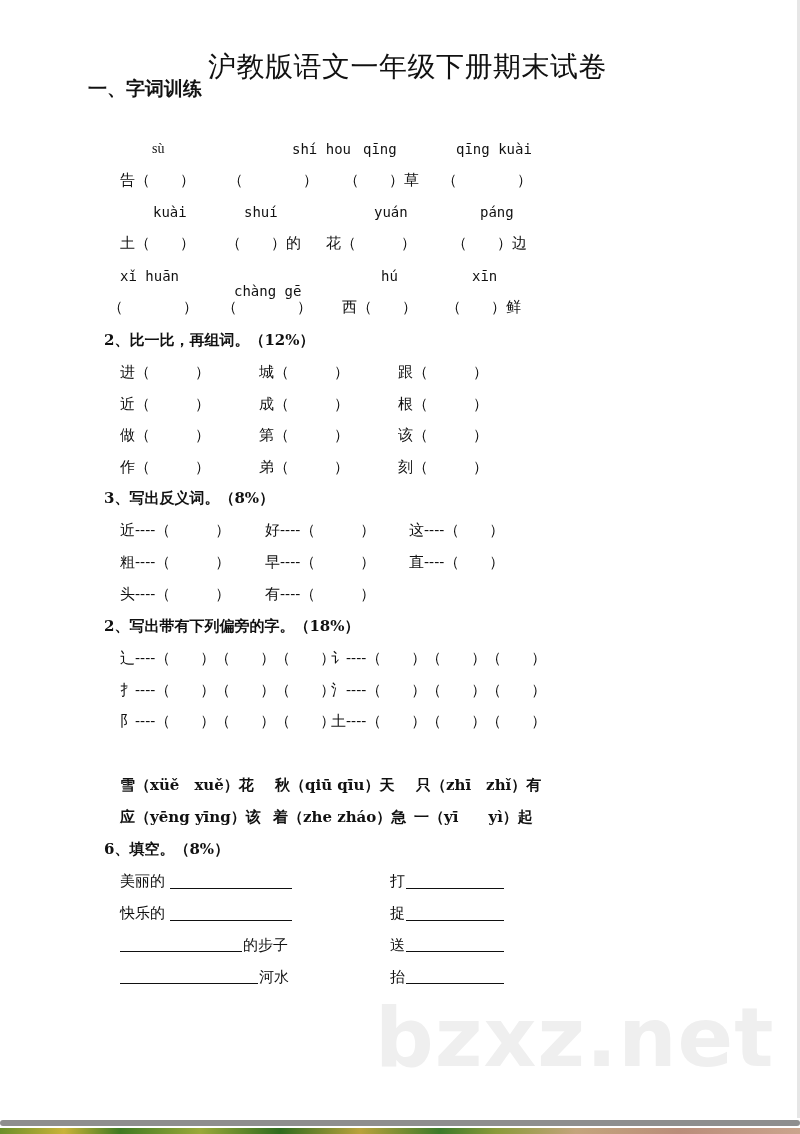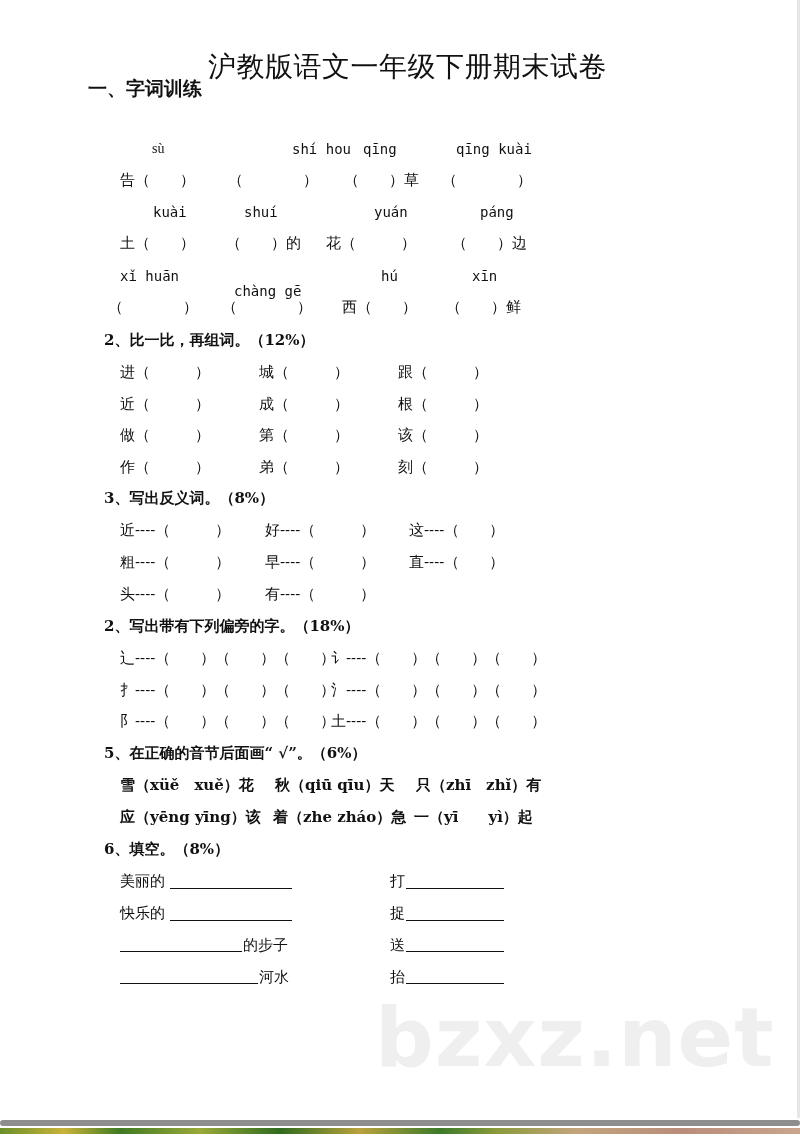--- a/index.html
+++ b/index.html
@@ -87,21 +87,20 @@
   <div class="abs t" style="left:265px; top:585px;">有----（　　　）</div>
 
   <div class="abs h2" style="left:104px; top:617px;">2、写出带有下列偏旁的字。（18%）</div>
   <div class="abs t" style="left:120px; top:649px;">辶----（　　）（　　）（　　）</div>
   <div class="abs t" style="left:331px; top:649px;">讠----（　　）（　　）（　　）</div>
   <div class="abs t" style="left:120px; top:681px;">扌----（　　）（　　）（　　）</div>
   <div class="abs t" style="left:331px; top:681px;">氵----（　　）（　　）（　　）</div>
   <div class="abs t" style="left:120px; top:712px;">阝----（　　）（　　）（　　）</div>
   <div class="abs t" style="left:331px; top:712px;">土----（　　）（　　）（　　）</div>
 
-  <div class="abs h2" style="left:104px; top:744px;">5、在正确的音节后面画“ √”。（6%）</div>
   <div class="abs t bold" style="left:120px; top:776px;">雪（xüě　xuě）花</div>
   <div class="abs t bold" style="left:275px; top:776px;">秋（qiū qīu）天</div>
   <div class="abs t bold" style="left:416px; top:776px;">只（zhī　zhǐ）有</div>
   <div class="abs t bold" style="left:120px; top:808px;">应（yēng yīng）该</div>
   <div class="abs t bold" style="left:273px; top:808px;">着（zhe zháo）急</div>
   <div class="abs t bold" style="left:414px; top:808px;">一（yī　　yì）起</div>
 
   <div class="abs h2" style="left:104px; top:840px;">6、填空。（8%）</div>
 
   <div class="abs t" style="left:120px; top:872px;">美丽的</div>

